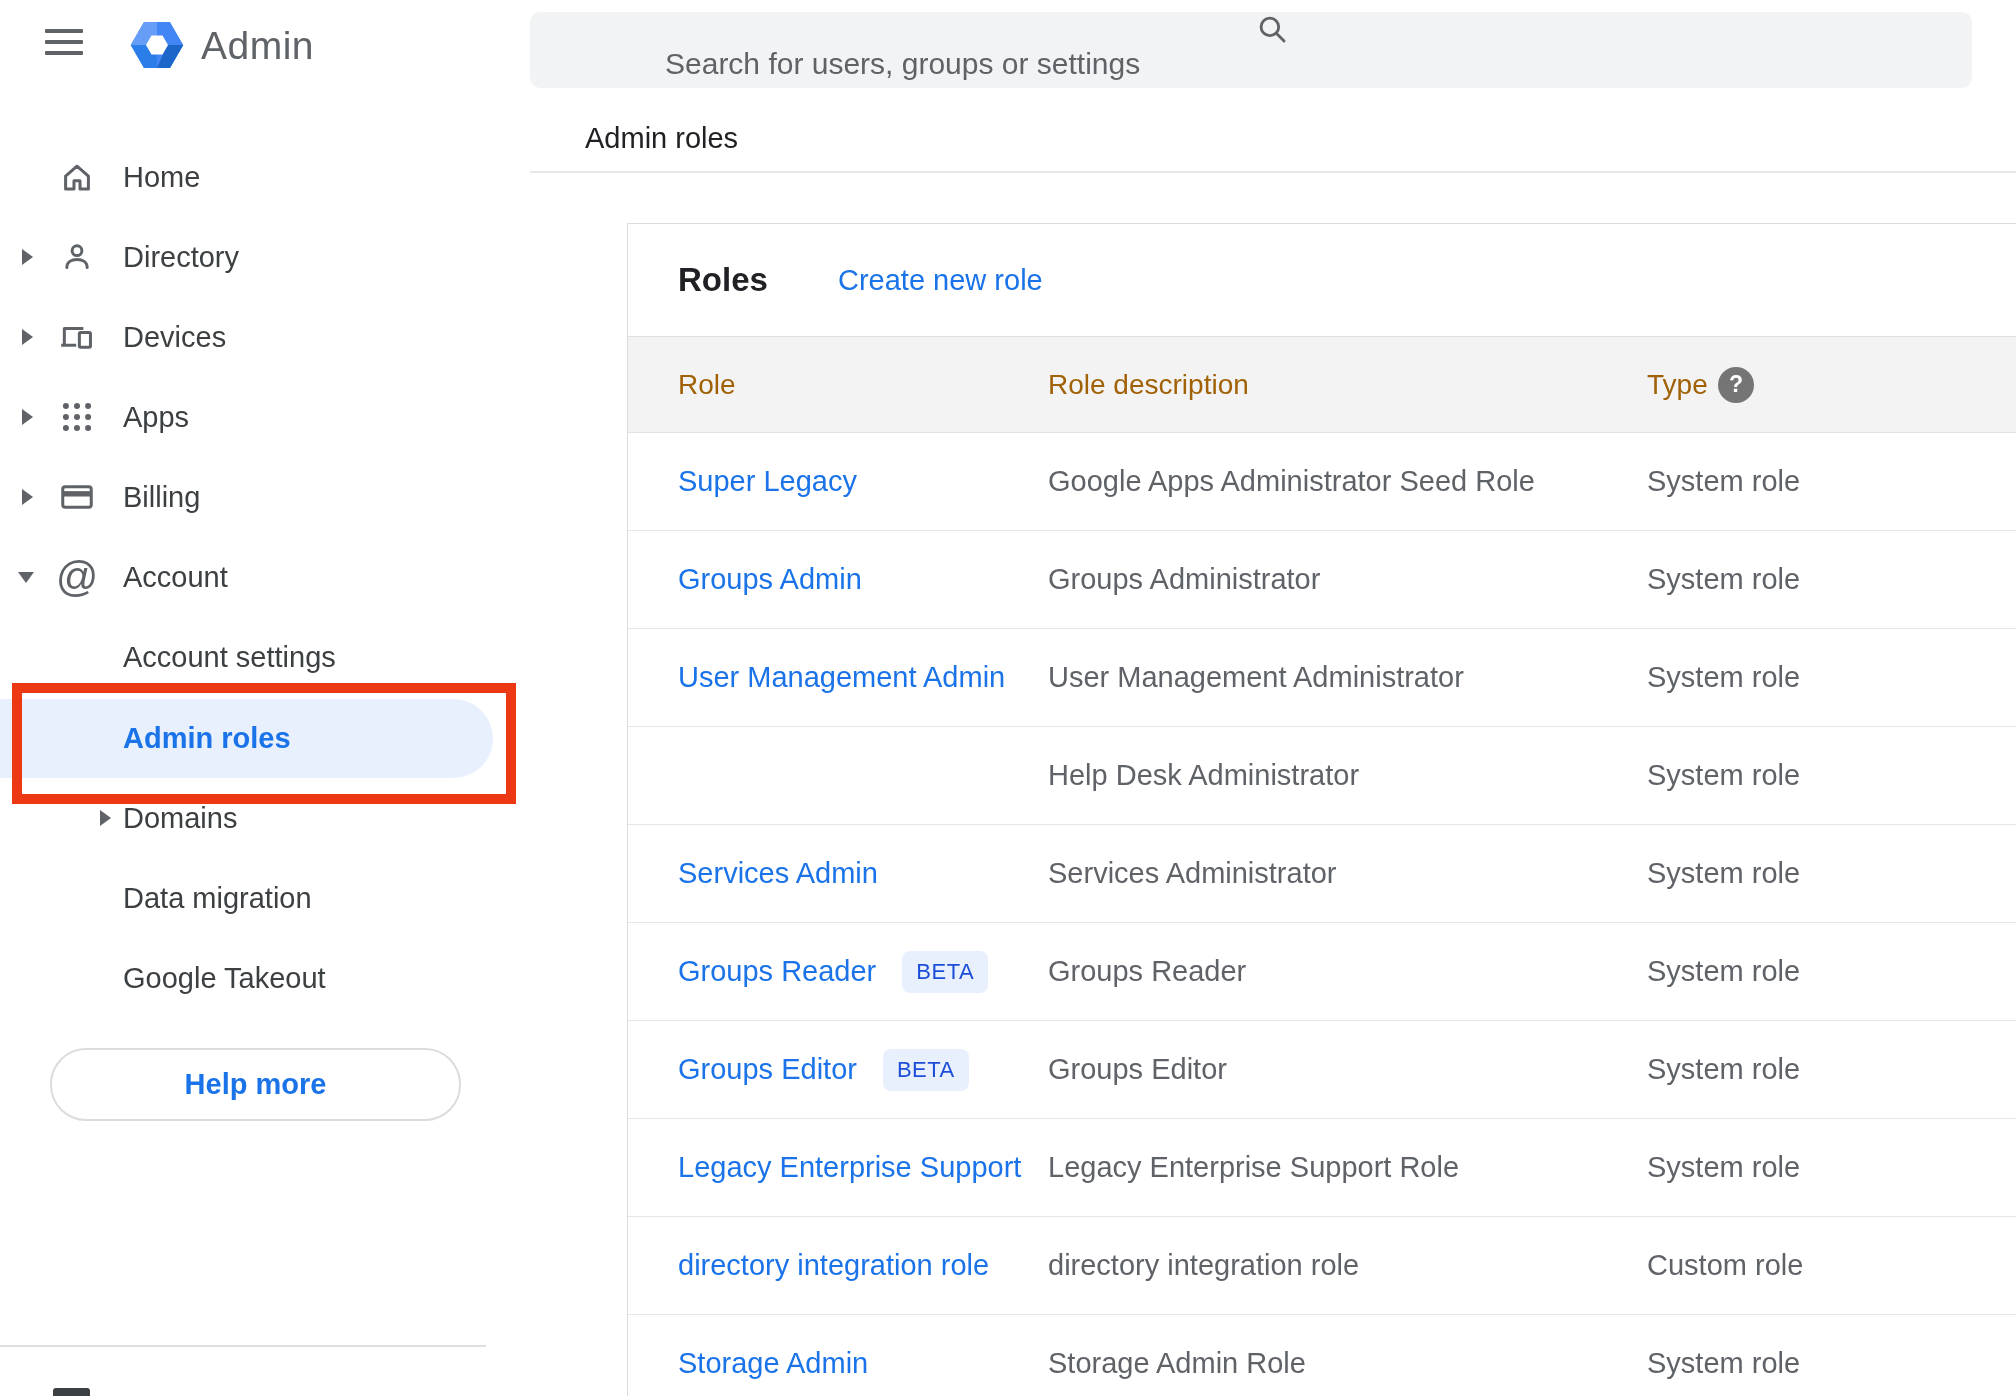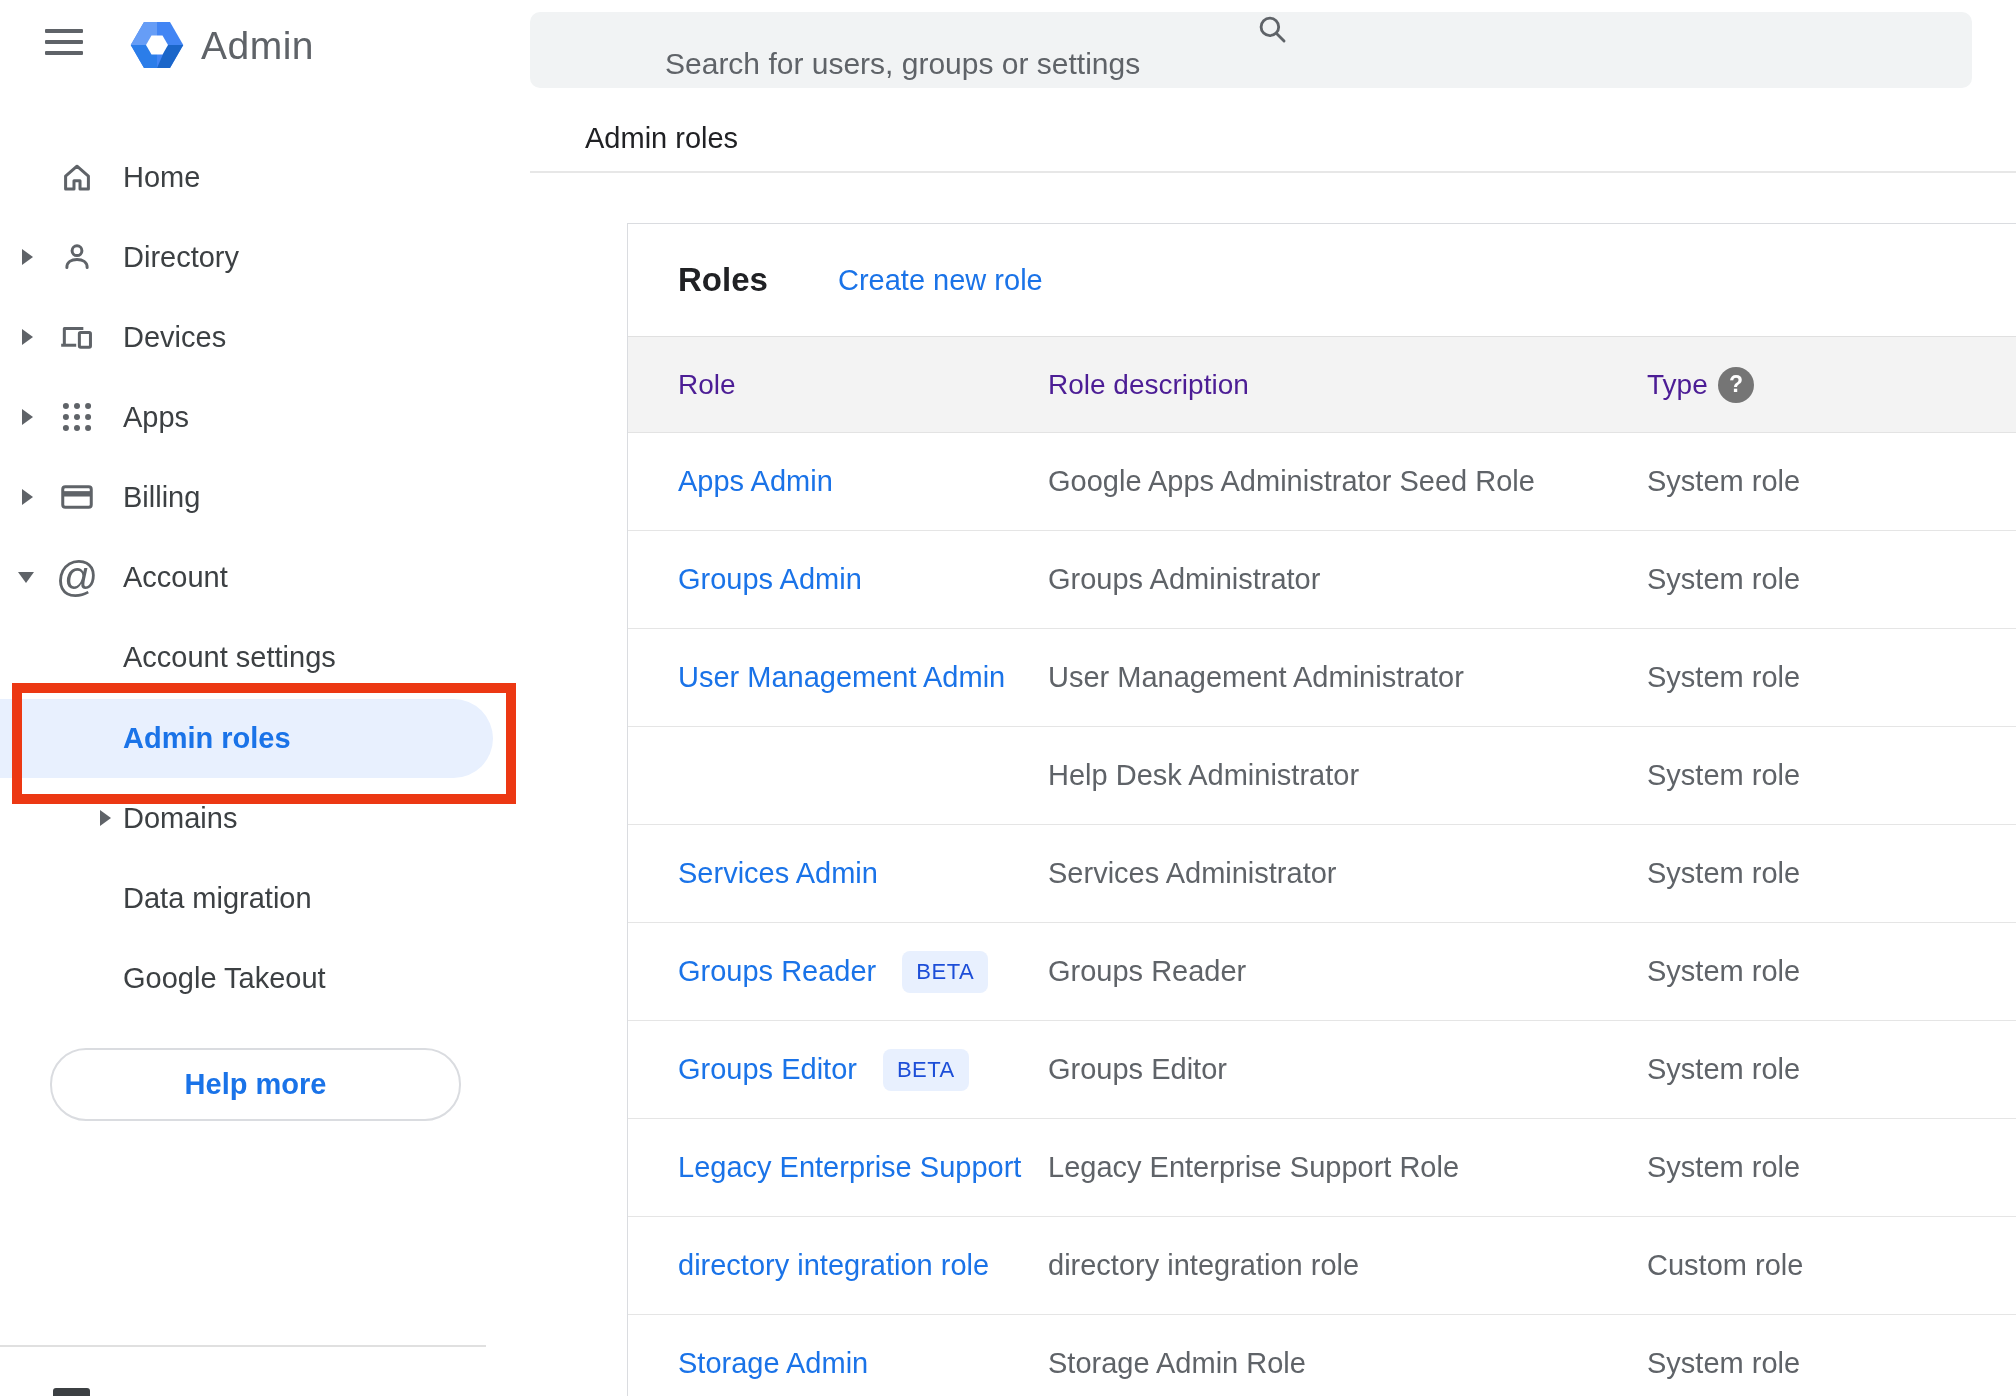--- a/index.html
+++ b/index.html
@@ -44,21 +44,21 @@
   }
   .sidebar-bottom-divider{position:absolute;left:0;top:1345px;width:486px;height:2px;background:#e0e0e0;}
   .partial-icon{position:absolute;left:53px;top:1388px;width:37px;height:8px;background:#3c4043;border-radius:3px 3px 0 0;}
 
   
   .card{position:absolute;left:627px;top:223px;width:1402px;height:1200px;background:#fff;border:1px solid #dadce0;box-sizing:border-box;}
   .card-header{position:relative;height:112px;}
   .card-title{position:absolute;left:50px;top:50%;transform:translateY(-50%);font-size:33px;font-weight:bold;color:#202124;}
   .create-link{position:absolute;left:210px;top:50%;transform:translateY(-50%);font-size:29px;color:#1a73e8;text-decoration:none;cursor:pointer;}
   .thead{position:relative;height:97px;background:#f3f3f3;border-top:1px solid #e0e0e0;border-bottom:1px solid #e3e3e3;box-sizing:border-box;}
-  .thead .th{position:absolute;top:0;height:100%;display:flex;align-items:center;font-size:28px;color:#4c1d95;}
+  .thead .th{position:absolute;top:0;height:100%;display:flex;align-items:center;font-size:28px;color:#a16207;}
   .th-role{left:50px;}
   .th-desc{left:420px;}
   .th-type{left:1019px;}
   .help-icon{
     position:absolute;left:1090px;top:50%;transform:translateY(-50%);
     width:36px;height:36px;border-radius:50%;background:#757575;color:#fff;
     display:flex;align-items:center;justify-content:center;font-size:23px;font-weight:bold;cursor:pointer;
   }
   .trow{position:relative;height:98px;border-bottom:1px solid #e5e5e5;box-sizing:border-box;}
   .cell-role{position:absolute;left:50px;top:0;height:100%;display:flex;align-items:center;}
@@ -216,21 +216,21 @@
 
   <div class="thead">
     <span class="th th-role">Role</span>
     <span class="th th-desc">Role description</span>
     <span class="th th-type">Type</span>
     <span class="help-icon">?</span>
   </div>
 
   <div class="trow">
     <span class="cell-role">
-        <a class="role-link">Apps Admin</a>
+        <a class="role-link">Super Legacy</a>
       </span>
     <span class="cell-desc">Google Apps Administrator Seed Role</span>
     <span class="cell-type">System role</span>
   </div>
 
   <div class="trow">
     <span class="cell-role">
         <a class="role-link">Groups Admin</a>
       </span>
     <span class="cell-desc">Groups Administrator</span>

